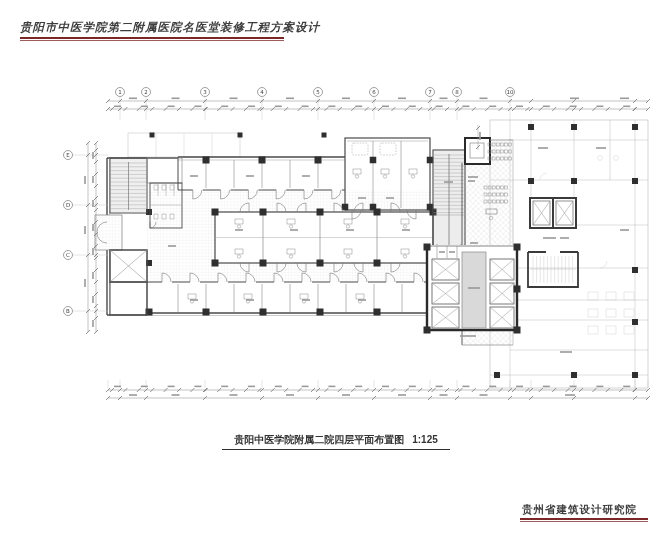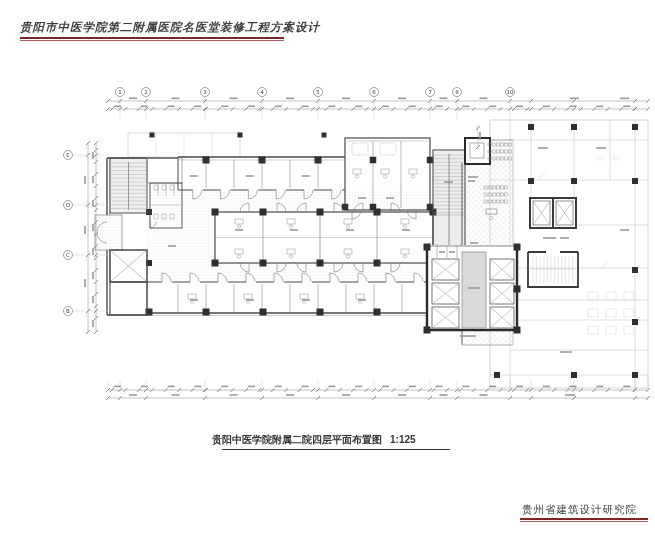--- a/index.html
+++ b/index.html
@@ -3,25 +3,25 @@
 <meta charset="utf-8">
 <style>
   html,body{margin:0;padding:0;background:#fff;}
   body{width:655px;height:537px;position:relative;overflow:hidden;
        font-family:"Liberation Sans","DejaVu Sans",sans-serif;}
   .abs{position:absolute;}
   .title{left:20px;top:20px;font-size:11.5px;font-weight:bold;color:#3d3d3d;
          letter-spacing:1px;white-space:nowrap;font-style:italic;}
   .title-ul1{left:20px;top:37px;width:264px;height:2px;}
   .title-ul2{left:20px;top:40px;width:264px;height:1px;opacity:.75;}
-  .caption{left:212px;top:433px;width:248px;font-size:10px;
+  .caption{left:212px;top:433px;width:248px;text-align:center;font-size:10px;
            font-weight:bold;color:#333;white-space:nowrap;}
   .caption .scale{margin-left:8px;}
   .caption-ul{left:222px;top:449px;width:228px;height:1.2px;background:#2e2e2e;}
-  .company{left:522px;top:503px;font-size:10.5px;font-weight:normal;color:#3d3d3d;
+  .company{left:522px;top:503px;font-size:10.5px;font-weight:bold;color:#3d3d3d;
            letter-spacing:1px;white-space:nowrap;}
   .company-ul1{left:520px;top:518px;width:128px;height:2px;}
   .company-ul2{left:520px;top:521px;width:128px;height:1px;opacity:.75;}
   svg{position:absolute;left:0;top:0;}
 </style>
 </head>
 <body>
 
 <svg id="plan-svg" width="655" height="537" viewBox="0 0 655 537">
     <defs>

